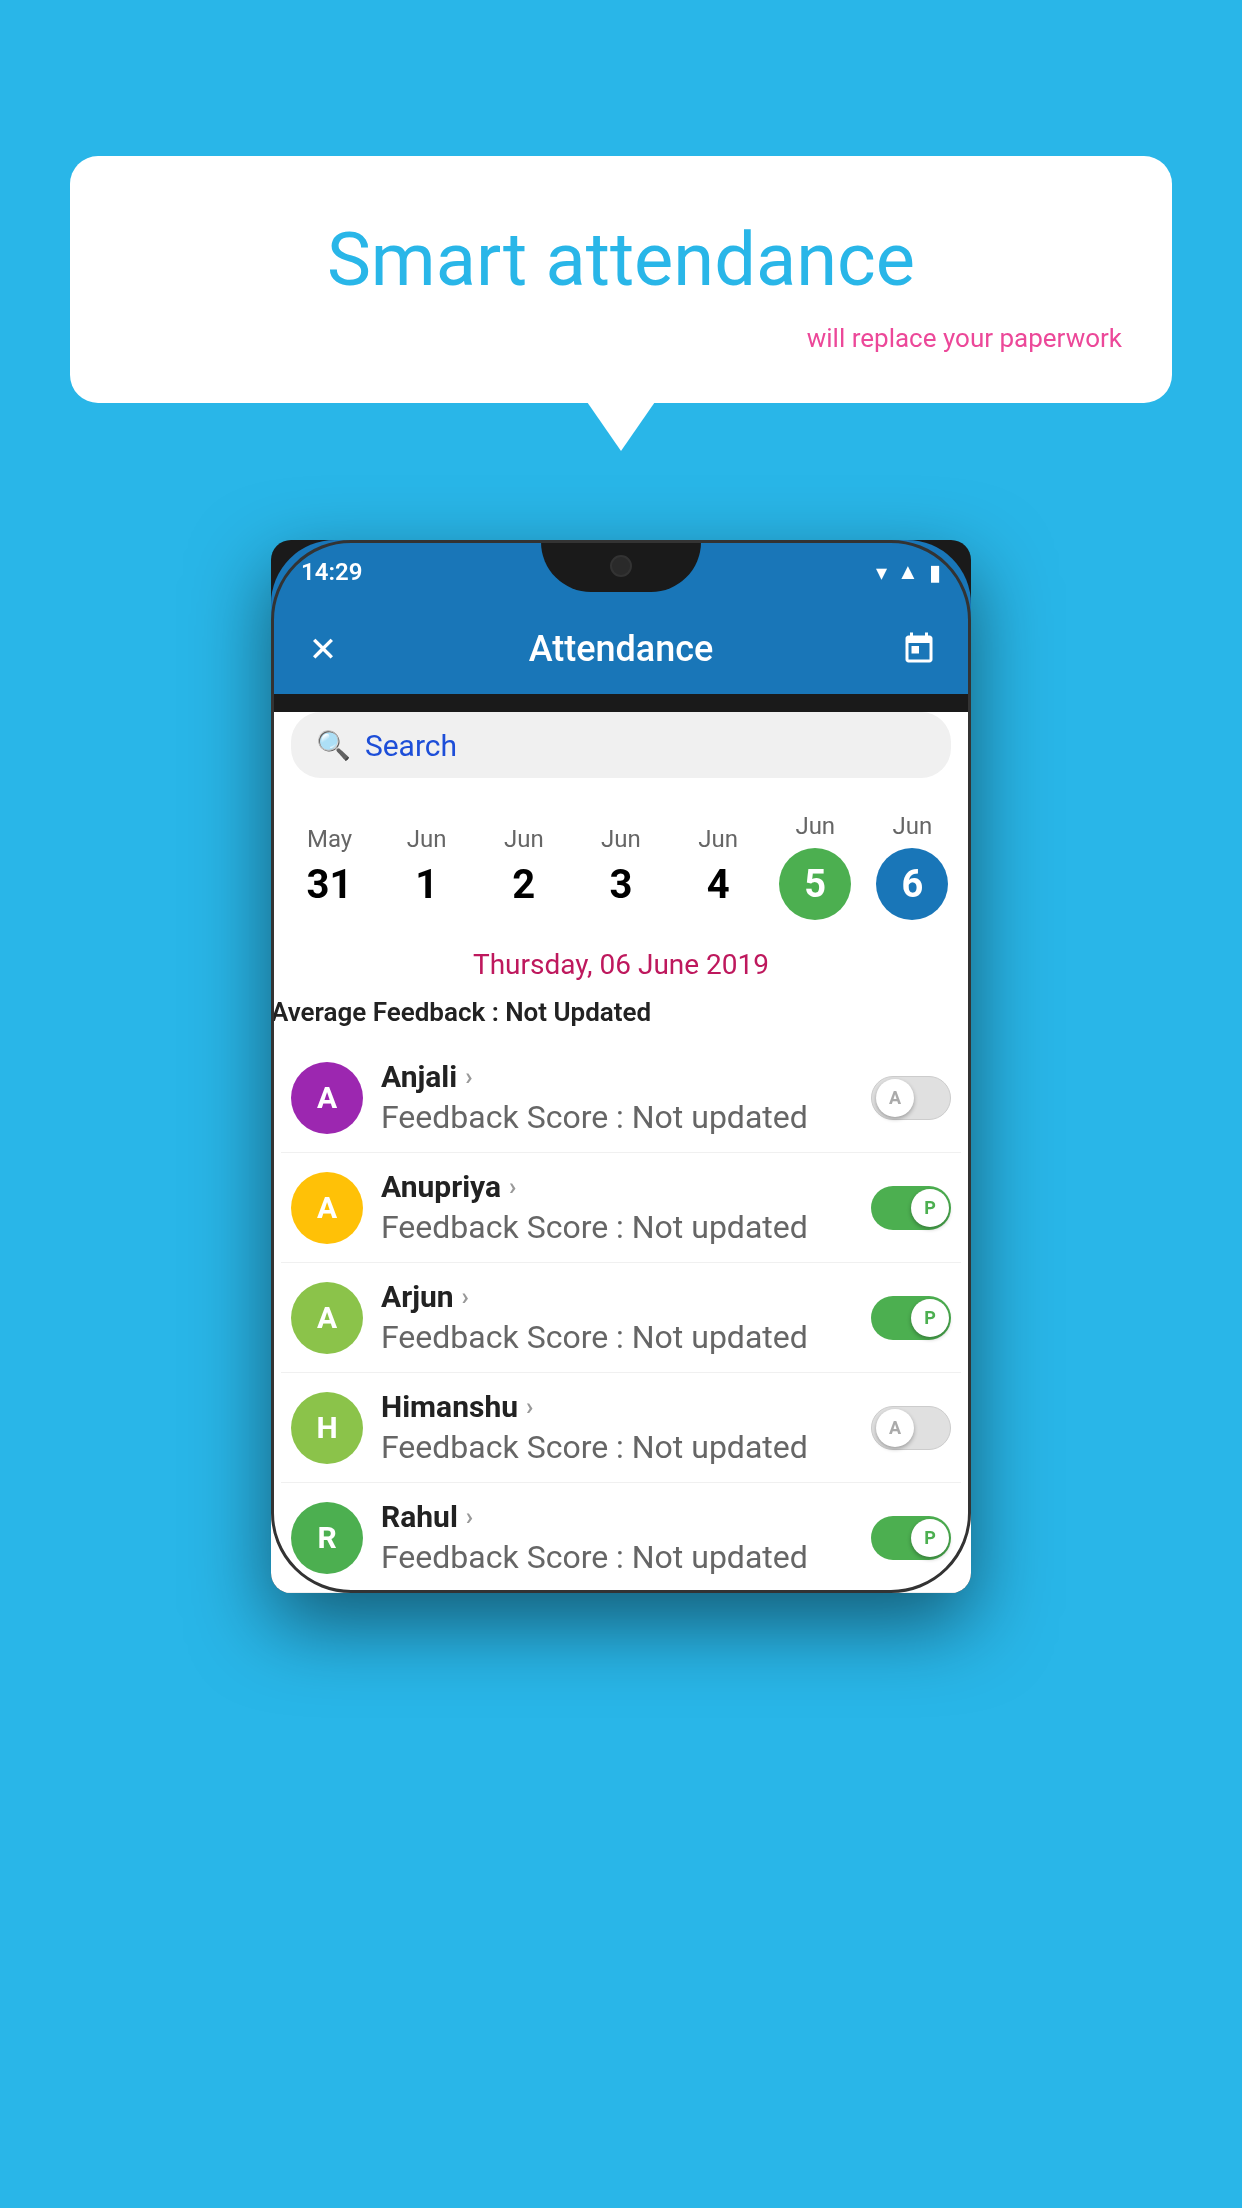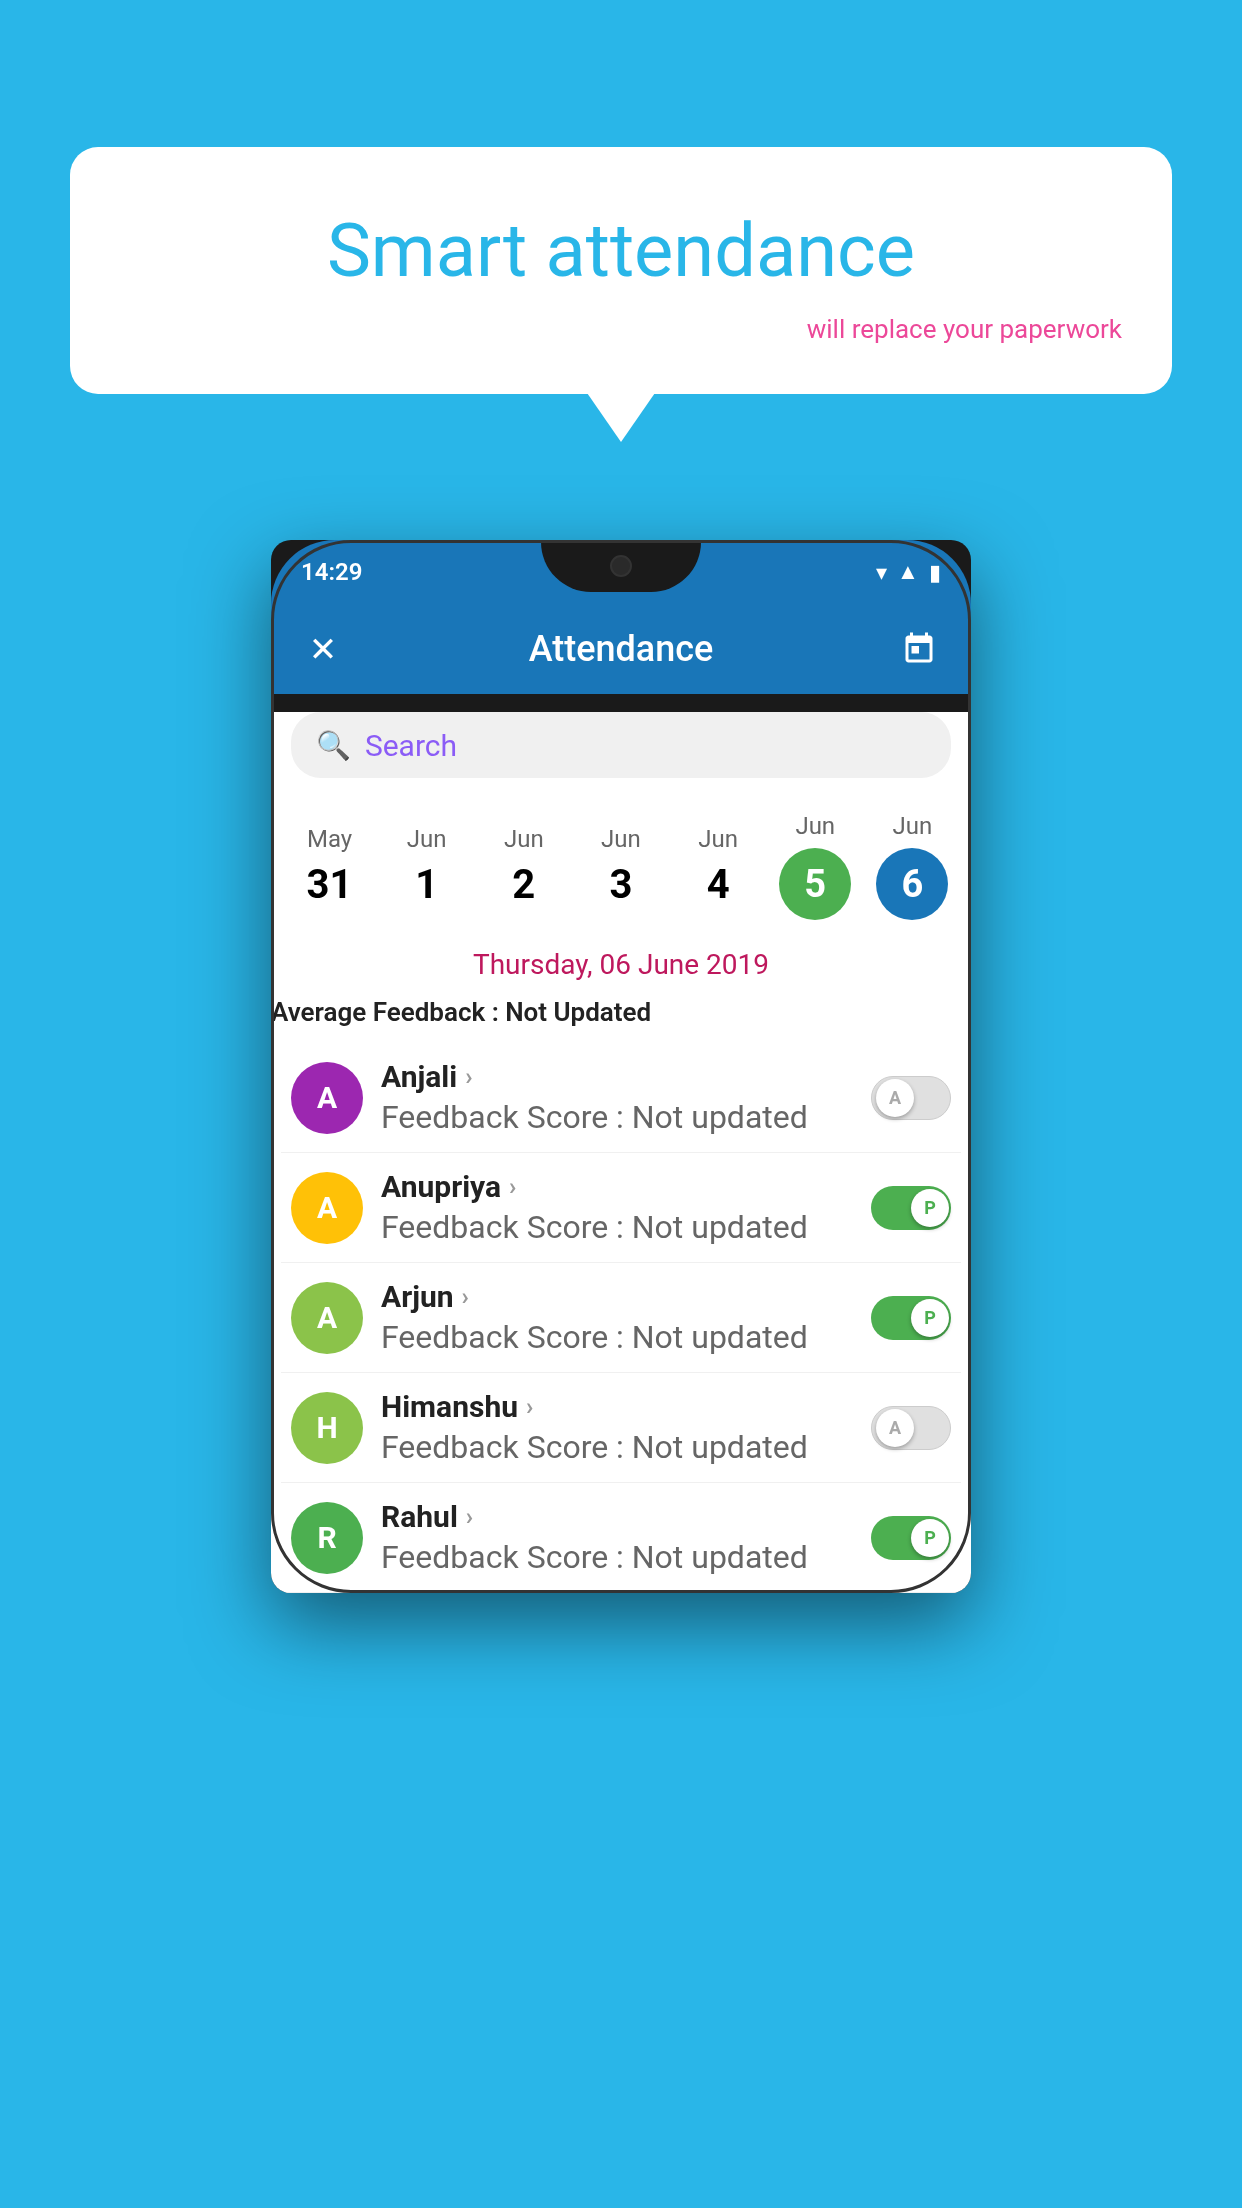--- a/index.html
+++ b/index.html
@@ -9,21 +9,21 @@
       height: 2208px;
       background-color: #29B6E8;
       font-family: 'Roboto', Arial, sans-serif;
       overflow: hidden;
       position: relative;
     }
 
     
     .speech-bubble-container {
       position: absolute;
-      top: 147px;
+      top: 156px;
       left: 70px;
       right: 70px;
       display: flex;
       flex-direction: column;
       align-items: center;
     }
 
     .speech-bubble {
       background: #fff;
       border-radius: 28px;
@@ -186,21 +186,21 @@
       padding: 0 25px;
       gap: 14px;
     }
 
     .search-icon-char {
       color: #888;
       font-size: 28px;
     }
 
     .search-text {
-      color: #8b5cf6;
+      color: #1d4ed8;
       font-size: 30px;
     }
 
     
     .date-strip {
       display: flex;
       justify-content: space-around;
       align-items: center;
       padding: 16px 10px;
       background: #fff;

